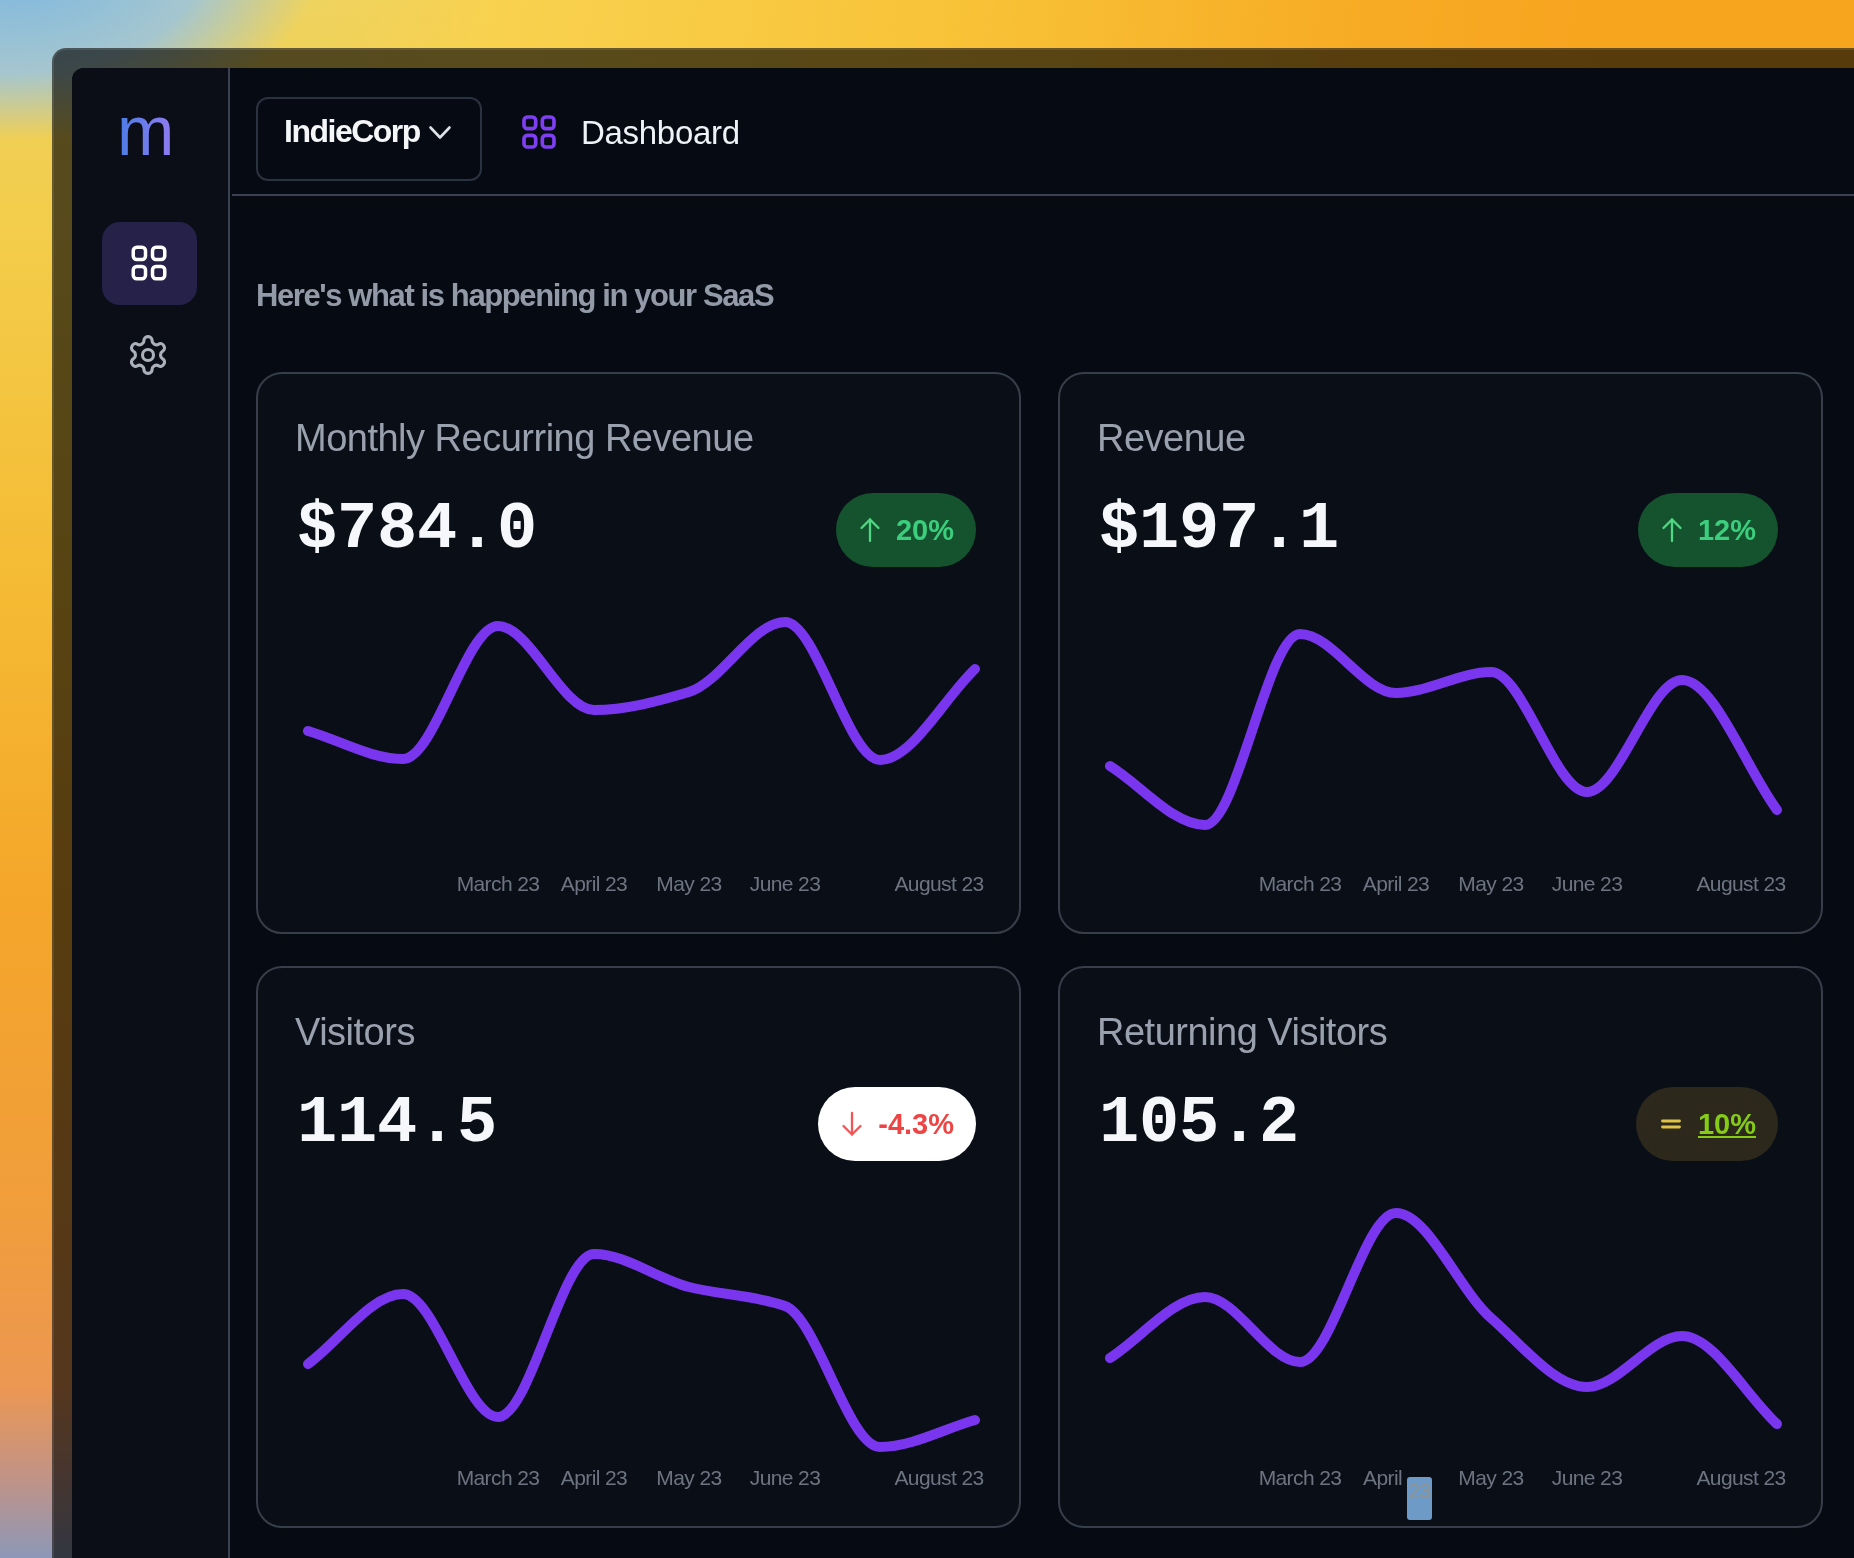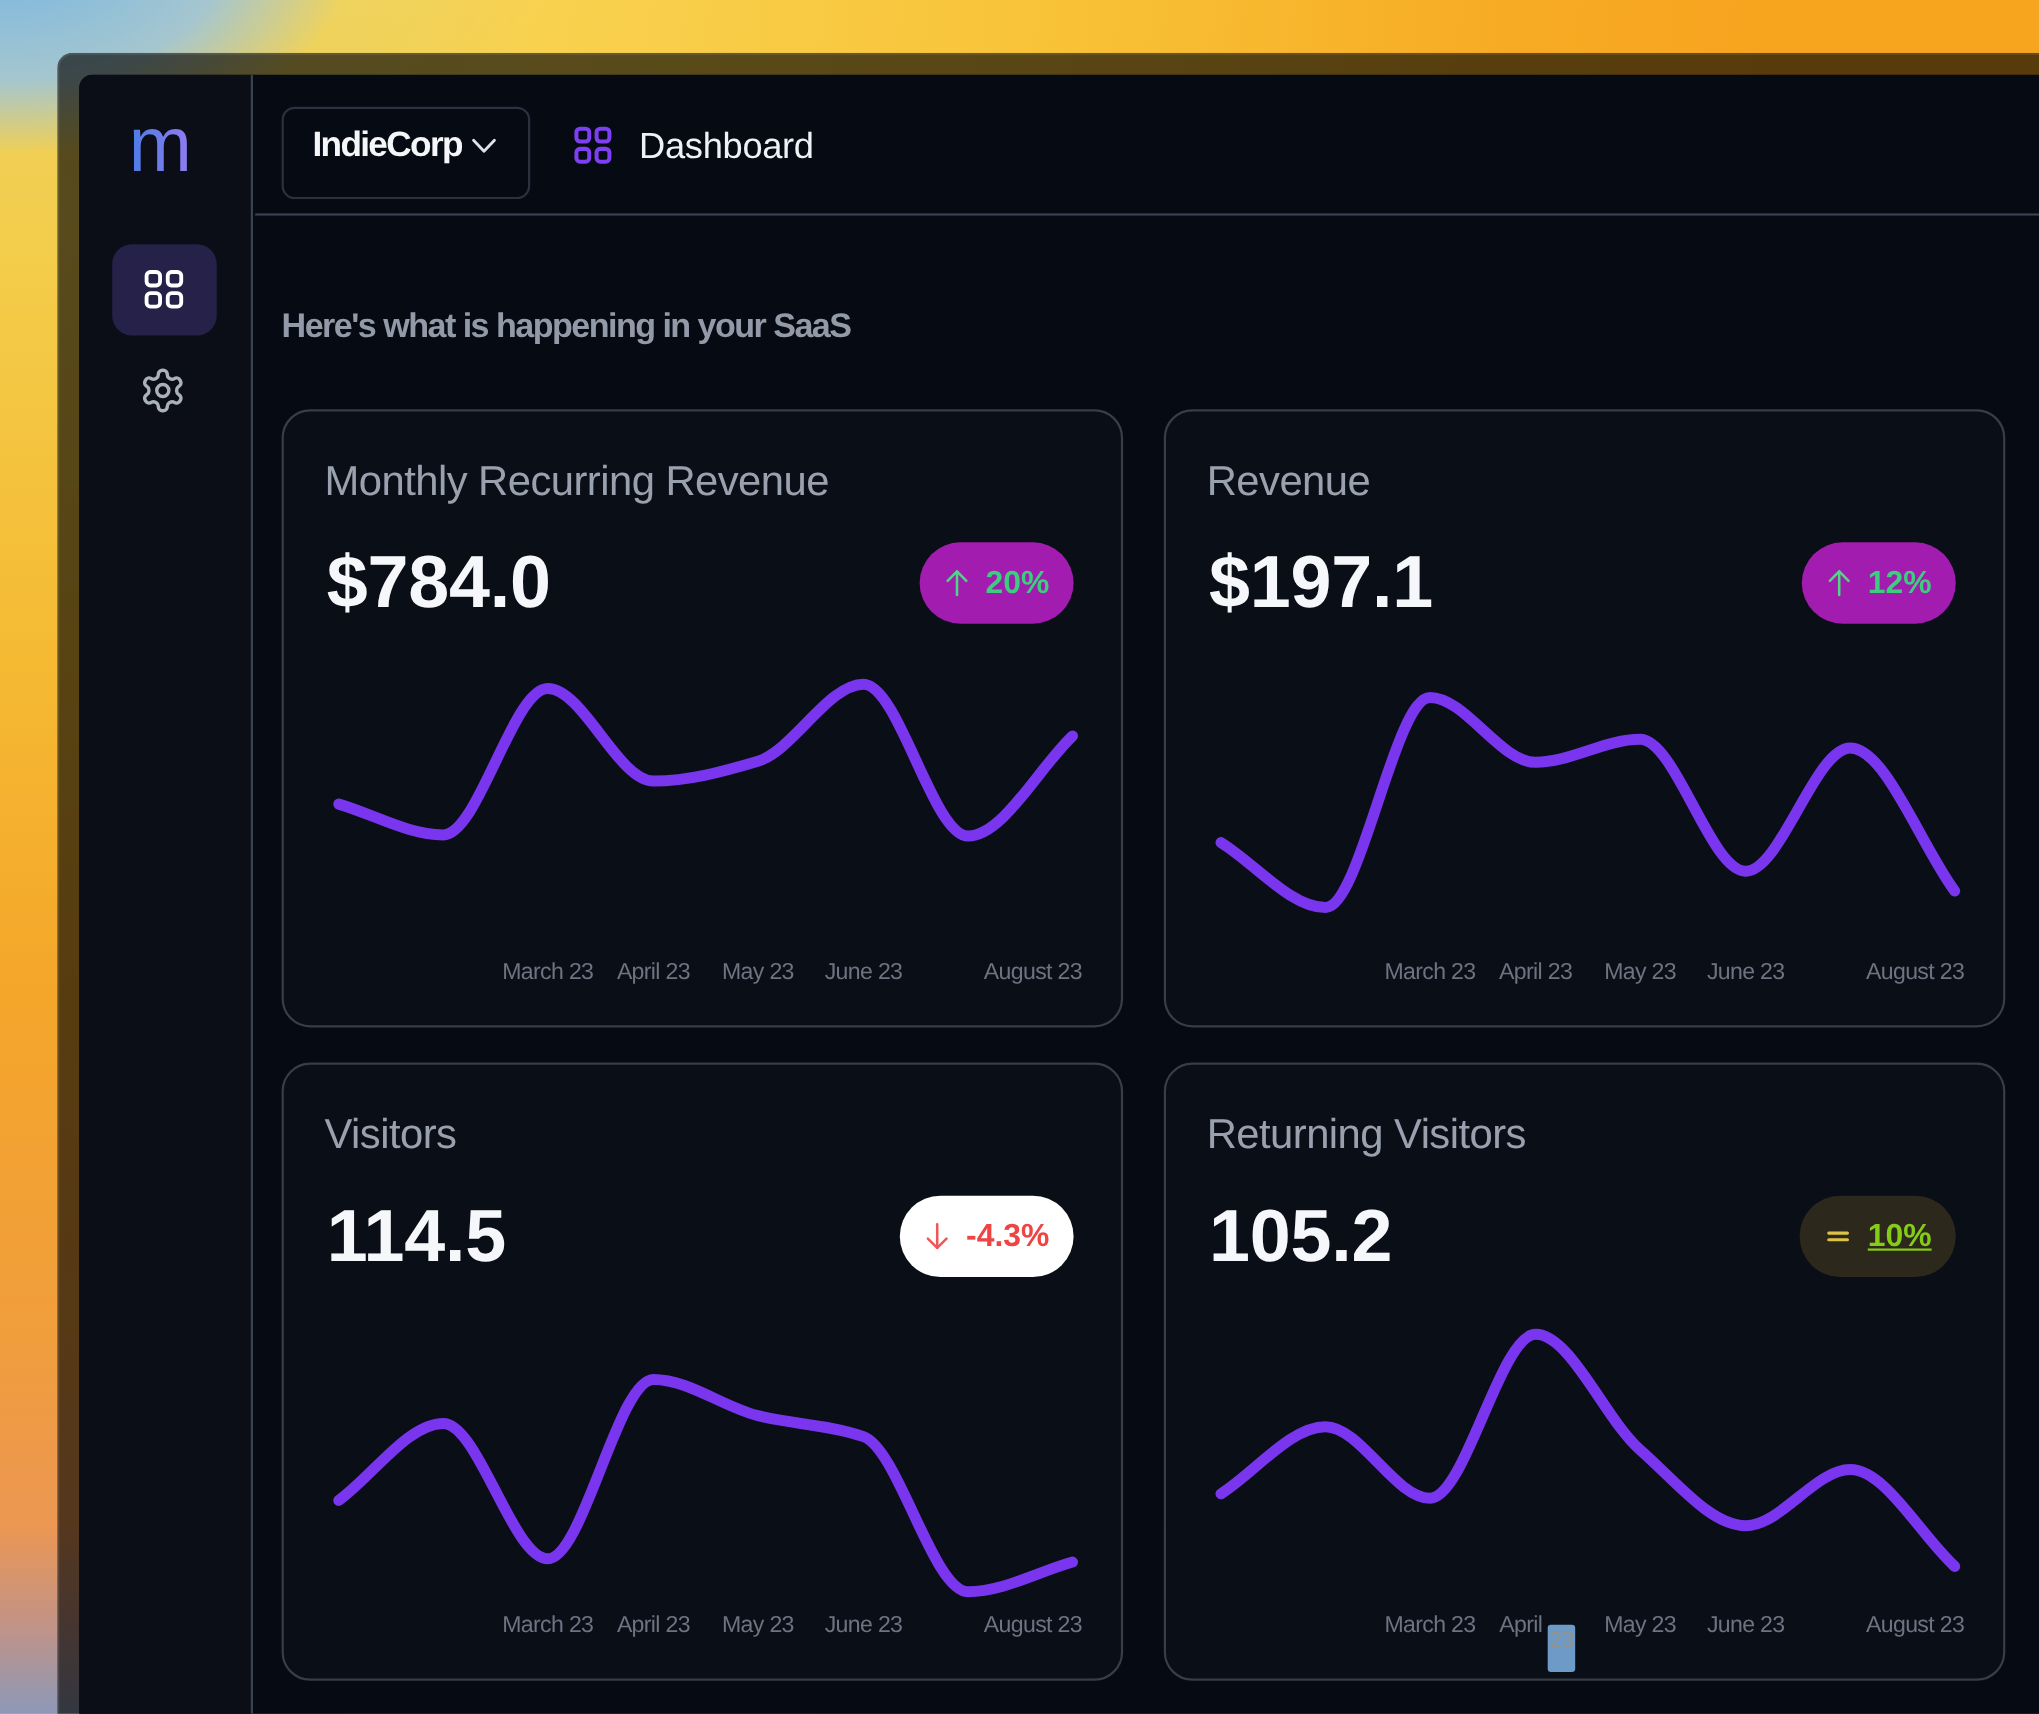--- a/index.html
+++ b/index.html
@@ -34,25 +34,25 @@
   .htitle { position:absolute; left:349px; top:46px; font-size:33px; font-weight:400; letter-spacing:-0.3px; color:#eef1f5; }
   .welcome { position:absolute; left:183px; top:156px; font-size:38px; font-weight:700; letter-spacing:-1.2px; color:#f0f3f7; line-height:1; }
   .sub { position:absolute; left:184px; top:212px; font-size:31px; font-weight:700; letter-spacing:-1.4px; color:#939aa7; line-height:1; }
   .card { position:absolute; width:765px; height:562px; background:#0a0e17;
     border:2px solid #373e4a; border-radius:26px; }
   .card1 { left:184px; top:304px; }
   .card2 { left:986px; top:304px; }
   .card3 { left:184px; top:898px;padding-left:27px; }
   .card4 { left:986px; top:898px; }
   .ctitle { position:absolute; left:37px; top:45px; font-size:38px; letter-spacing:-0.5px; color:#9aa1ae; line-height:1; }
-  .cvalue { position:absolute; left:39px; top:122px; font-size:67px; font-weight:700; color:#f5f7fa; line-height:1; letter-spacing:-0.2px; }
+  .cvalue { position:absolute; left:39px; top:122px; font-size:67px; font-weight:700; color:#f5f7fa; line-height:1; letter-spacing:-0.2px;font-family:Liberation Mono, monospace; }
   .pill { position:absolute; right:43px; top:119px; height:74px; border-radius:37px;
     display:flex; align-items:center; padding:0 22px; gap:14px;
     font-size:29px; font-weight:700; }
-  .pill.green { background:#a21caf; color:#3bcf7d; }
+  .pill.green { background:#14532d; color:#3bcf7d; }
   .pill.red { background:#ffffff; color:#ee4444; }
   .pill.yellow { background:#2c281c; color:#84cc16;text-decoration:underline; }
   .chart { position:absolute; left:0; top:0; }
   .xlab { position:absolute; font-size:21px; letter-spacing:-0.6px; color:#6d7481; transform:translateX(-50%); top:499px; white-space:nowrap; line-height:1; }
   .bluebox { display:inline-block; width:25px; height:43px; background:#6d9ac6; border-radius:3px; vertical-align:-13px; margin-left:5px; color:rgba(167,143,110,0.65); font-size:21px; line-height:27px; text-align:center; letter-spacing:-0.6px; }
 </style>
 </head>
 <body>
 <div class="frame"></div>
 <div class="app">

